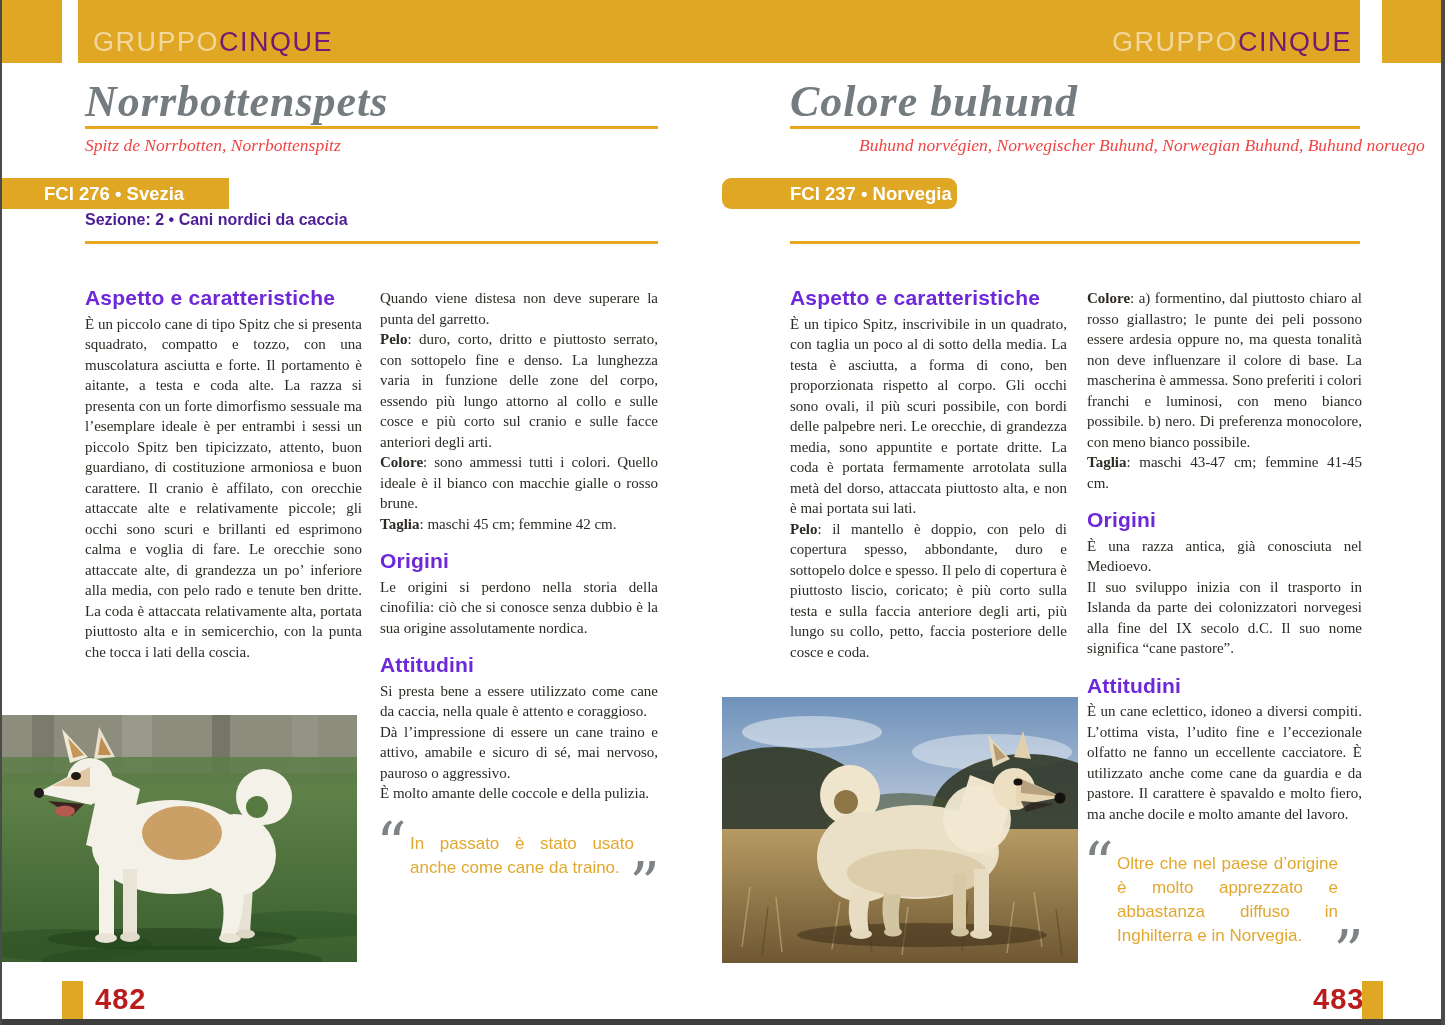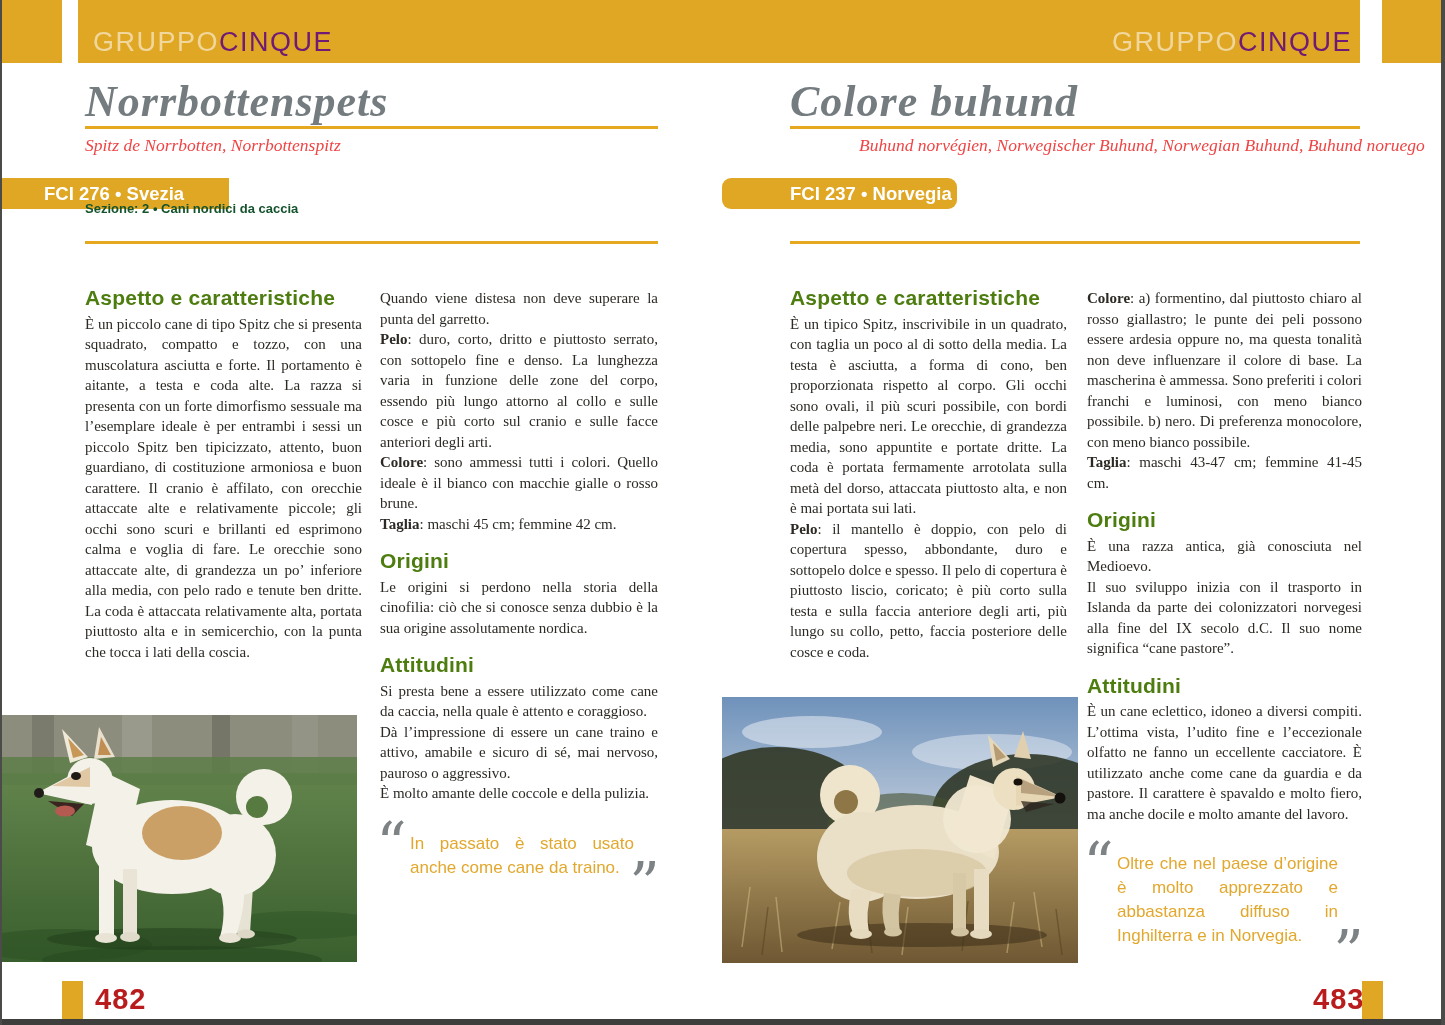--- a/index.html
+++ b/index.html
@@ -17,28 +17,28 @@
   .gl-left{left:15px;}
   .gl-right{right:8px;}
   
   .breed-title{position:absolute;top:80px;font-family:"Liberation Serif",serif;font-style:italic;
                font-weight:bold;font-size:44px;color:#747c7f;letter-spacing:1px;line-height:1;}
   .rule{position:absolute;height:3px;background:#e6a81f;}
   .synonyms{position:absolute;top:135px;font-style:italic;font-size:17.5px;color:#ef4444;}
   .badge{position:absolute;top:178px;height:31px;background:#dfa724;color:#ffffff;
          font-family:"Liberation Sans",sans-serif;font-weight:bold;font-size:18.5px;
          display:flex;align-items:center;}
-  .section-label{position:absolute;top:201px;font-family:"Liberation Sans",sans-serif;
-                 font-weight:bold;font-size:13px;color:#14532d;}
+  .section-label{position:absolute;top:211px;font-family:"Liberation Sans",sans-serif;
+                 font-weight:bold;font-size:16px;color:#4c1d95;}
   
   .col{position:absolute;top:288px;font-size:15px;line-height:20.5px;text-align:justify;}
   .col p{margin:0;}
   .col .lead{font-weight:bold;}
   h3.gold-h{margin:0 0 5px 0;font-family:"Liberation Sans",sans-serif;font-weight:bold;
-            font-size:21px;color:#4d7c0f;letter-spacing:.2px;}
+            font-size:21px;color:#6d28d9;letter-spacing:.2px;}
   h3.gold-h.gap{margin-top:17px;}
   
   .quote{position:relative;margin-top:26px;padding:2px 24px 0 30px;
          font-family:"Liberation Sans",sans-serif;font-size:17px;line-height:24px;
          color:#e2a82e;text-align:justify;}
   .qo{position:absolute;left:-4px;top:-16px;font-family:"DejaVu Serif",serif;
       font-size:60px;color:#7d8284;line-height:1;}
   .qc{position:absolute;right:-2px;bottom:-34px;font-family:"DejaVu Serif",serif;
       font-size:60px;color:#7d8284;line-height:1;}
   

